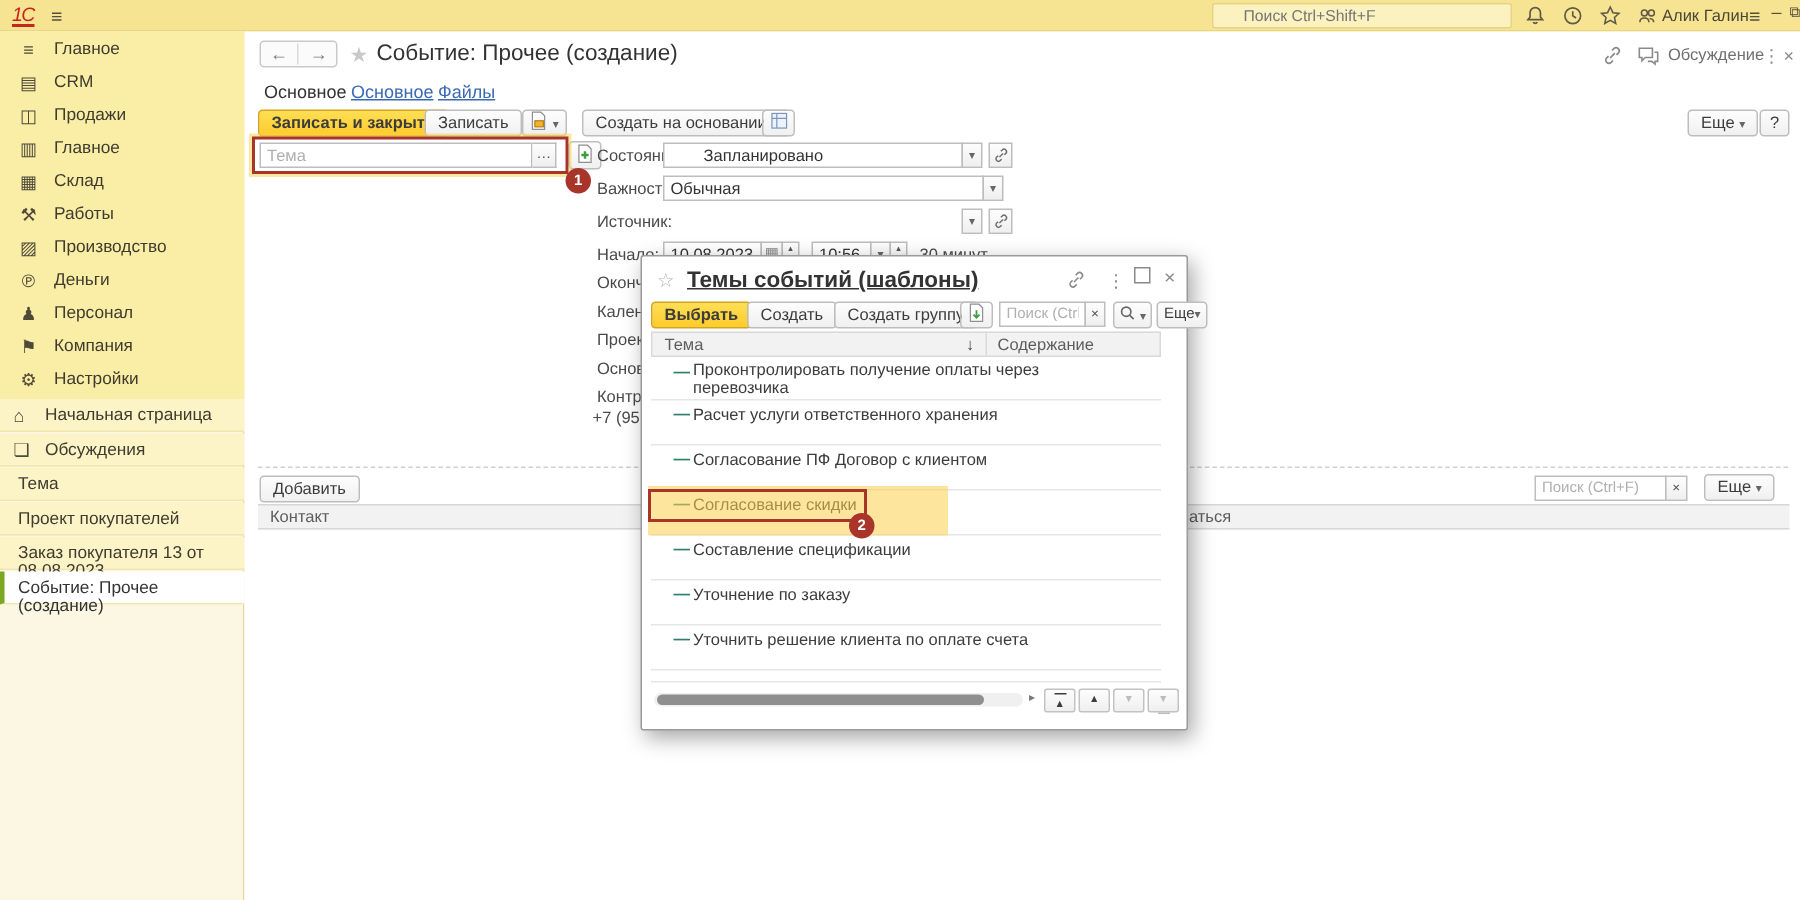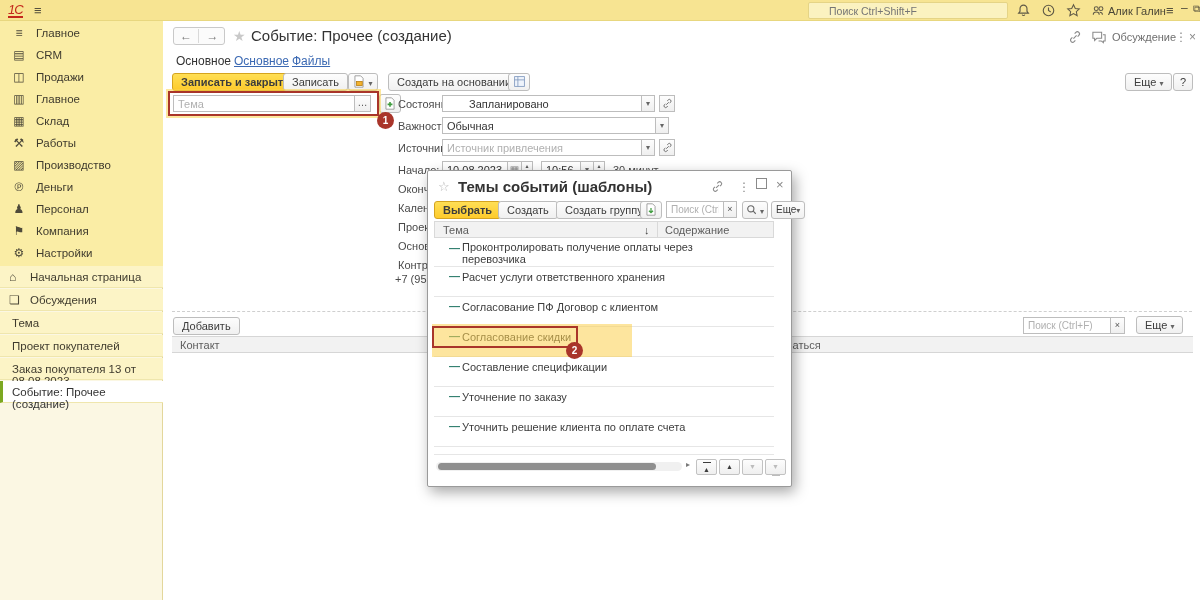--- a/index.html
+++ b/index.html
@@ -62,21 +62,21 @@
 
   .desc { position:absolute; border:1px solid #c4c4c4; border-radius:2px; resize:none; font-family:"Liberation Sans", sans-serif; font-size:11px; padding:3px 5px; color:#333; }
   .desc::placeholder { color:#b0b0b0; }
 
   .splitter { left:9px; top:290px; width:1020px; border-top:1px dashed #cfcfcf; }
   .tbl-hdr { position:absolute; background:#f2f2f2; border-top:1px solid #d6d6d6; border-bottom:1px solid #d6d6d6; color:#5d5d5d; }
 
   
   #modal { left:427px; top:170px; width:365px; height:317px; background:#fff; border:1px solid #9a9a9a; border-radius:2px; box-shadow:3px 5px 14px rgba(0,0,0,.35); z-index:50; }
   .m-star { left:10px; top:8px; color:#b5b5b5; font-size:13px; }
-  .m-title { left:30px; top:7px; font-size:15px; color:#333; font-weight:bold; }
+  .m-title { left:30px; top:7px; font-size:15px; color:#333; font-weight:bold;text-decoration:underline; }
   .m-ico { top:9px; color:#8a8a8a; cursor:pointer; }
   .m-colhdr { left:6px; top:50px; width:340px; height:17px; background:#f2f2f2; border:1px solid #d9d9d9; color:#5d5d5d; }
   .mrow { position:absolute; left:6px; width:340px; border-bottom:1px solid #e6e6e6; cursor:pointer; }
   .mdash { position:absolute; left:15px; top:3px; color:#2f7d6d; font-weight:bold; }
   .mtext { position:absolute; left:28px; top:4px; max-width:250px; color:#3c3c3c; line-height:12px; }
   .scrl-track { left:8px; top:291px; width:246px; height:9px; background:#f0f0f0; border-radius:5px; }
   .scrl-thumb { left:10px; top:292px; width:218px; height:7px; background:#8f8f8f; border-radius:4px; }
   .navbtn { position:absolute; top:288px; width:21px; height:16px; border:1px solid #c2c2c2; border-radius:2px; background:linear-gradient(#fdfdfd,#efefef); text-align:center; font-size:7px; line-height:13px; cursor:pointer; }
   .navbtn.dis { color:#bcbcbc; }
   .navbtn b { display:block; width:8px; height:1px; background:currentColor; margin:2px auto 0; }
@@ -282,21 +282,20 @@
         <path d="M5 8.4L3.6 9.8a2.4 2.4 0 0 0 3.4 3.4l1.4-1.4"></path>
         <path d="M11 7.6l1.4-1.4a2.4 2.4 0 0 0-3.4-3.4L7.6 4.2"></path>
       </svg>
     </span>
 
   <span class="fld-lbl" style="left:235px;top:99px">Важность:</span>
   <input class="a inp" style="left: 279px; top: 96px; width: 214px;" value="Обычная">
   <span class="a mini" style="left:492px;top:96px;width:14px"><span class="caret">▾</span></span>
 
   <span class="fld-lbl" style="left:235px;top:121px">Источник:</span>
-  <input class="a inp" style="left: 279px; top: 118px; width: 200px;" placeholder="Источник привлечения">
   <span class="a mini" style="left:478px;top:118px;width:14px"><span class="caret">▾</span></span>
   <span class="a mini" style="left:496px;top:118px;width:16px;padding-top:2px">
       <svg width="11" height="11" viewBox="0 0 16 16" fill="none" stroke="#6d6d6d" stroke-width="1.4" style="margin:0 auto">
         <path d="M6.2 9.8l3.6-3.6"></path>
         <path d="M5 8.4L3.6 9.8a2.4 2.4 0 0 0 3.4 3.4l1.4-1.4"></path>
         <path d="M11 7.6l1.4-1.4a2.4 2.4 0 0 0-3.4-3.4L7.6 4.2"></path>
       </svg>
     </span>
 
   <span class="fld-lbl" style="left:235px;top:143px">Начало:</span>

